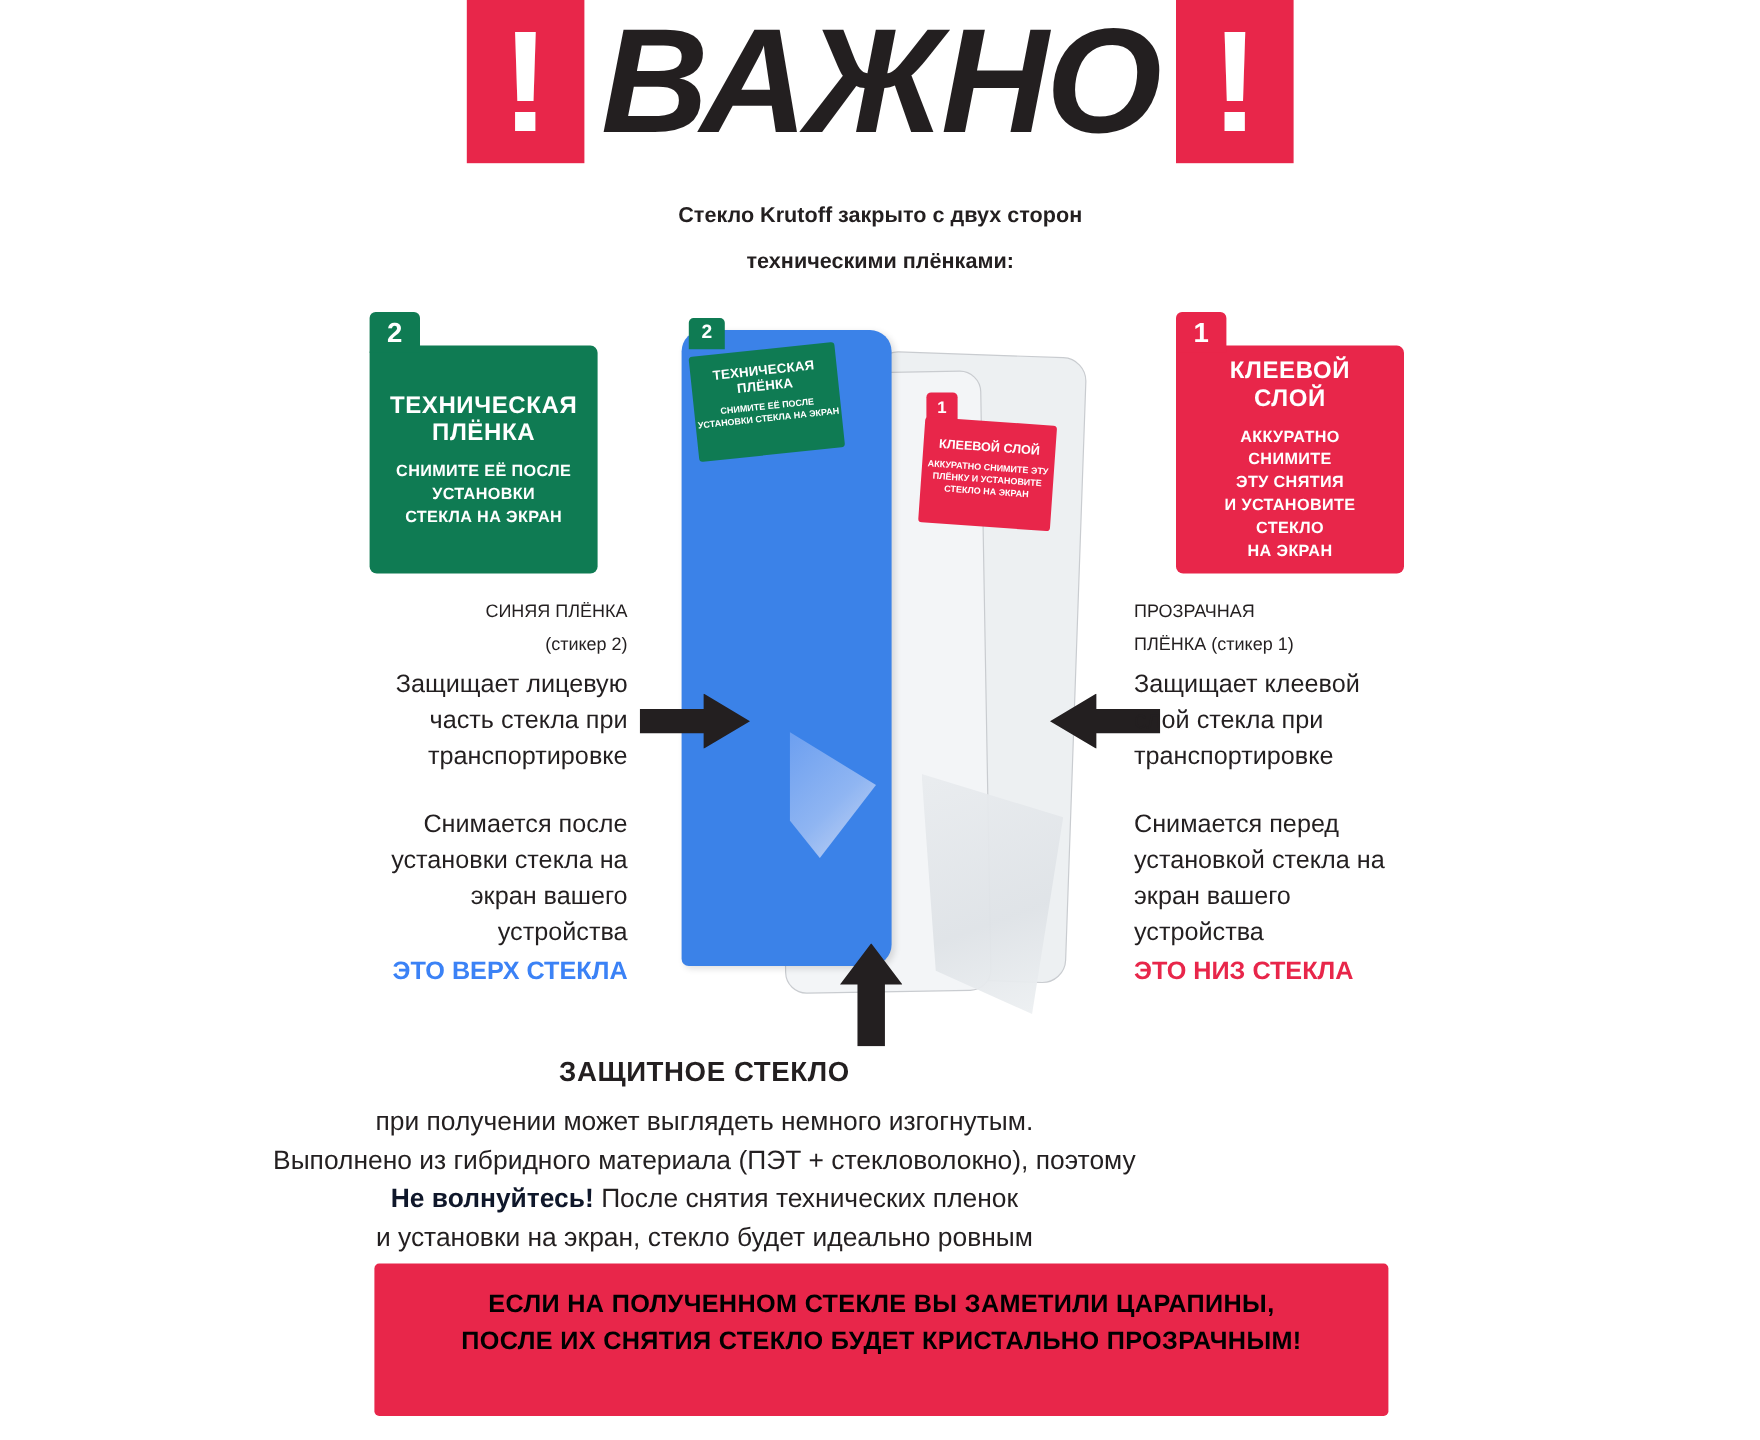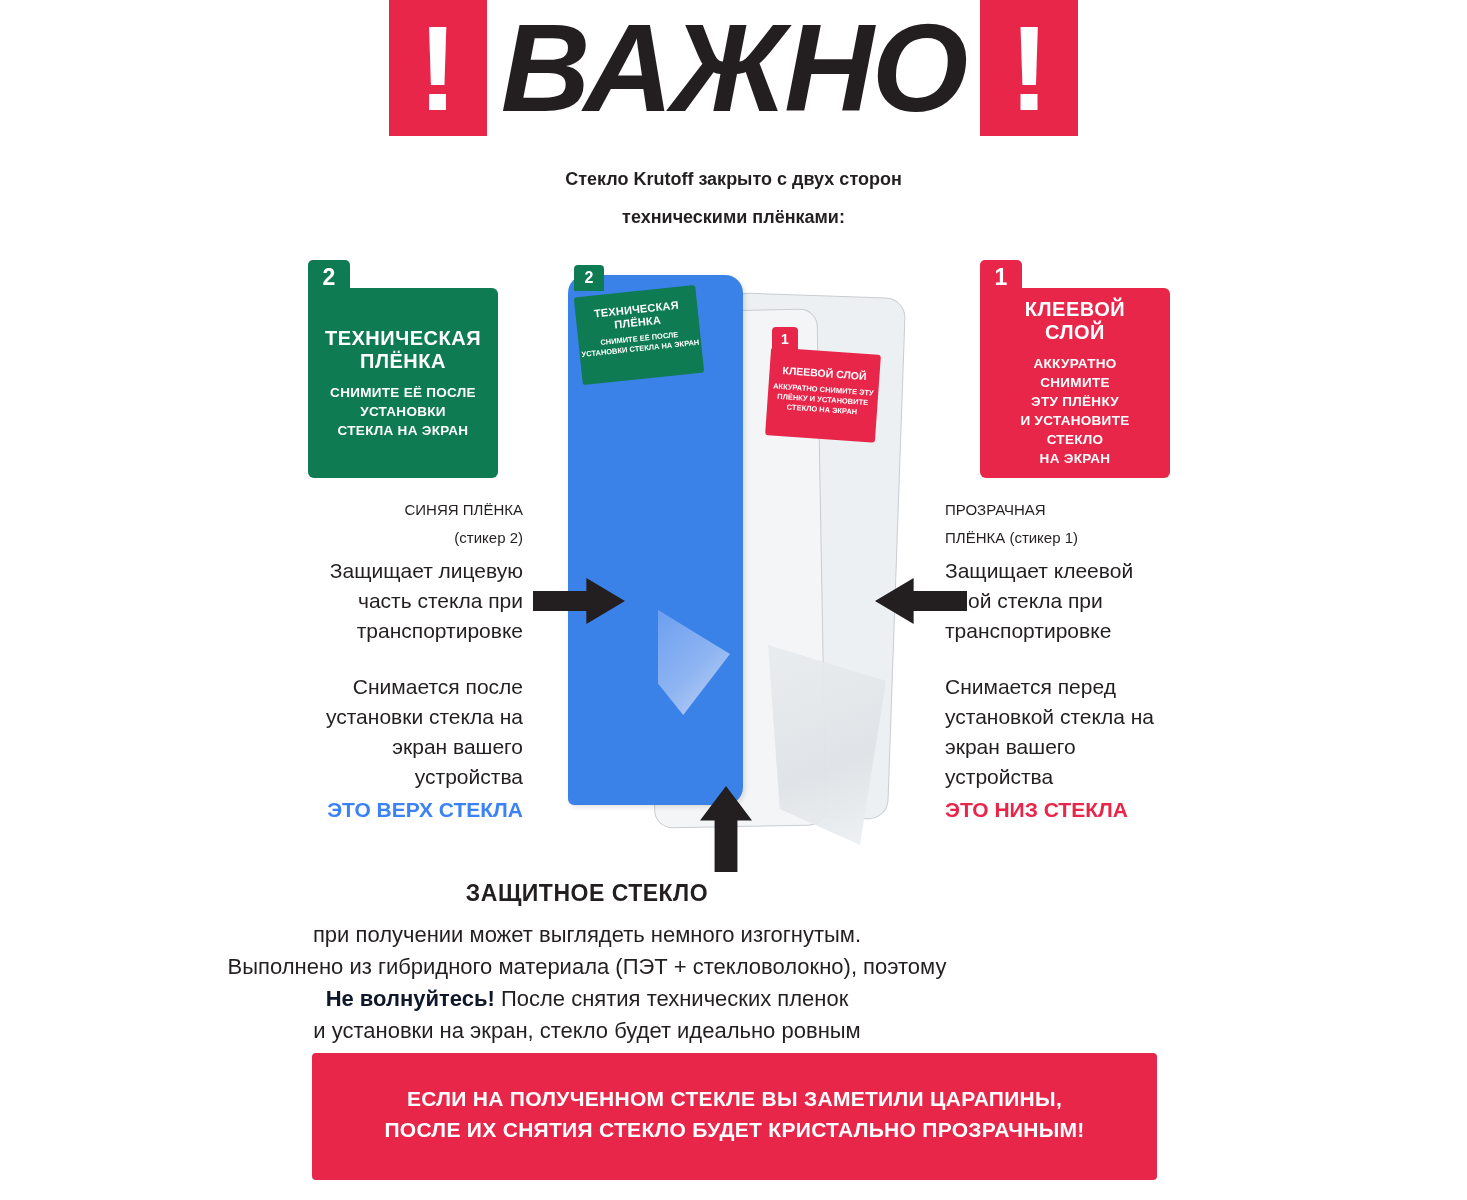--- a/index.html
+++ b/index.html
@@ -345,23 +345,23 @@
 
   
   #footer-banner {
     position: absolute;
     left: 312px;
     top: 1053px;
     width: 845px;
     height: 127px;
     background: #e8264a;
     border-radius: 4px;
-    color: #ffffff;
-    text-align: center;
-    padding-top: 30px;
+    color: #000000;
+    text-align: center;
+    padding-top: 18px;
     box-sizing: border-box;
   }
   #footer-banner div {
     font-size: 21px;
     font-weight: bold;
     line-height: 31px;
     letter-spacing: 0.3px;
   }
 </style>
 </head>
@@ -394,21 +394,21 @@
     </div>
   </div>
 </div>
 
 <div class="tag-card" id="card-red">
   <div class="tab">1</div>
   <div class="card-body">
     <div class="tag-title">КЛЕЕВОЙ СЛОЙ</div>
     <div class="tag-lines">
       <div>АККУРАТНО СНИМИТЕ</div>
-      <div>ЭТУ ПЛЁНКУ</div>
+      <div>ЭТУ СНЯТИЯ</div>
       <div>И УСТАНОВИТЕ СТЕКЛО</div>
       <div>НА ЭКРАН</div>
     </div>
   </div>
 </div>
 
 <div class="illustration">
   <div class="glass-sheet" id="glass-back"></div>
   <div class="glass-sheet" id="glass-front"></div>
   <div id="clear-peel"></div>

